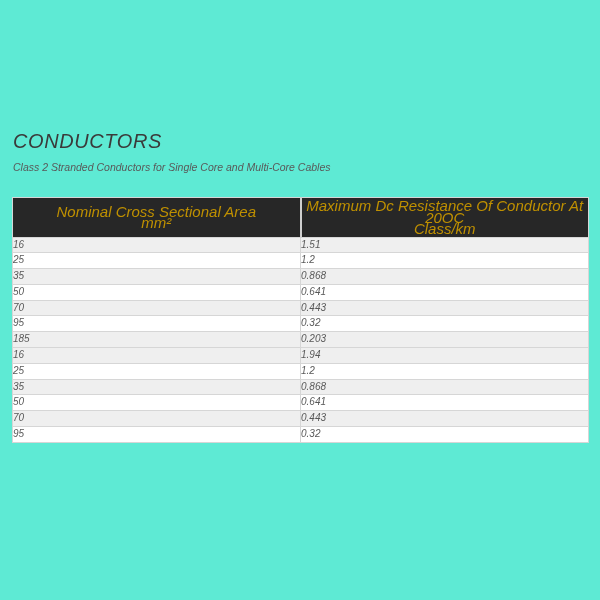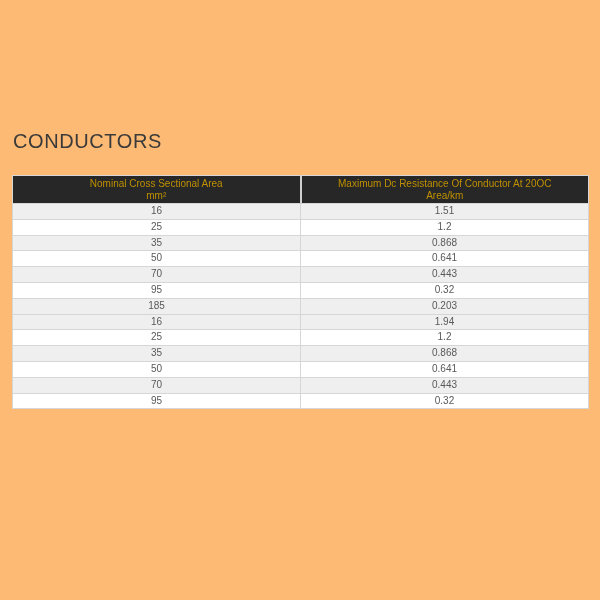--- a/index.html
+++ b/index.html
@@ -12,21 +12,22 @@
     --header-text: #bf9000;
     --row-stripe: #efefef;
     --border: #d6d6d6;
     --text: #595959;
     --title: #3a3a3a;
   }
   .page {
     position: relative;
     width: 600px;
     height: 600px;
-    background: #fdba74;
+    background: #5eead4;
+    font-style: italic;
   }
   .content {
     position: absolute;
     left: 12px;
     top: 130px;
     width: 577px;
   }
   .page-title {
     font-size: 20px;
     font-weight: 400;
@@ -47,65 +48,65 @@
     width: 577px;
     border-collapse: collapse;
     table-layout: fixed;
     font-size: 10px;
     color: var(--text);
   }
   table.data-table th {
     background: var(--header-bg);
     color: var(--header-text);
     font-weight: 400;
-    font-size: 10px;
+    font-size: 15px;
     line-height: 11.5px;
     text-align: center;
     vertical-align: middle;
     padding: 2px 0;
     height: 27px;
   }
   table.data-table th + th {
     border-left: 2px solid #cfcfcf;
   }
   table.data-table td {
     border: 1px solid var(--border);
-    text-align: center;
     vertical-align: middle;
-    padding: 1px 8px;
+    padding: 1px 0;
     line-height: 12.8px;
     height: 14.8px;
     background: #ffffff;
   }
   table.data-table thead tr {
     border: 1px solid var(--border);
   }
   table.data-table tr.stripe td {
     background: var(--row-stripe);
   }
 </style>
 </head>
 <body style="--header-bg: #272727; --header-text: #bf9000; --row-stripe: #efefef; --border: #d6d6d6; --text: #595959; --title: #3a3a3a;">
 
 <div class="page">
   <div class="content">
 
     <h1 class="page-title">CONDUCTORS</h1>
 
+    <p class="page-subtitle">Class 2 Stranded Conductors for Single Core and Multi-Core Cables</p>
 
     <table class="data-table">
       <thead>
         <tr>
           <th>
             <div>Nominal Cross Sectional Area</div>
             <div>mm²</div>
           </th>
           <th>
             <div>Maximum Dc Resistance Of Conductor At 20OC</div>
-            <div>Area/km</div>
+            <div>Class/km</div>
           </th>
         </tr>
       </thead>
       <tbody>
           <tr class="stripe">
             <td>16</td>
             <td>1.51</td>
           </tr>
           <tr>
             <td>25</td>

